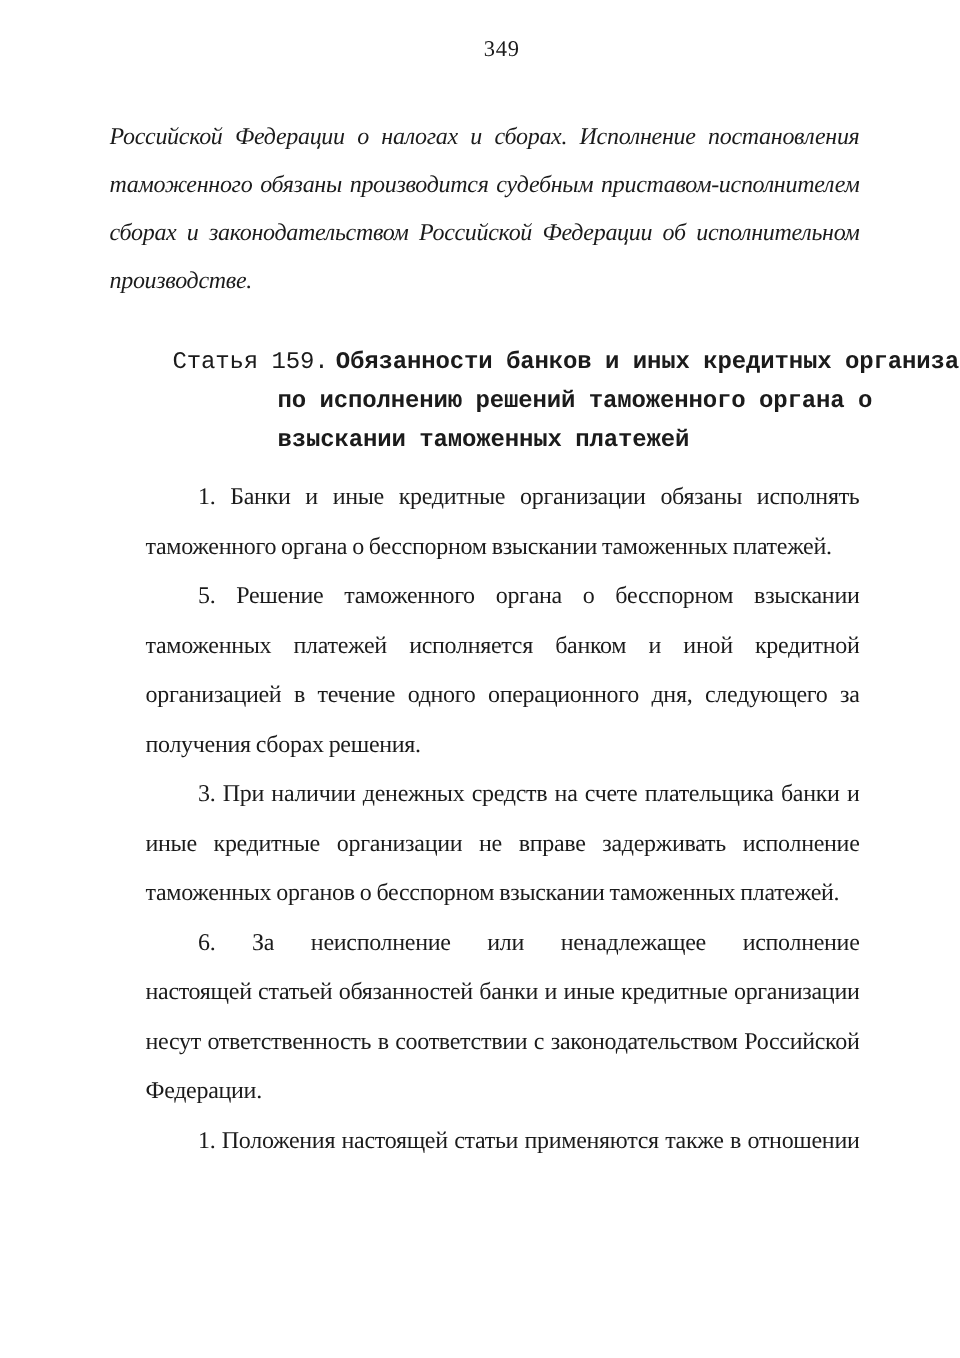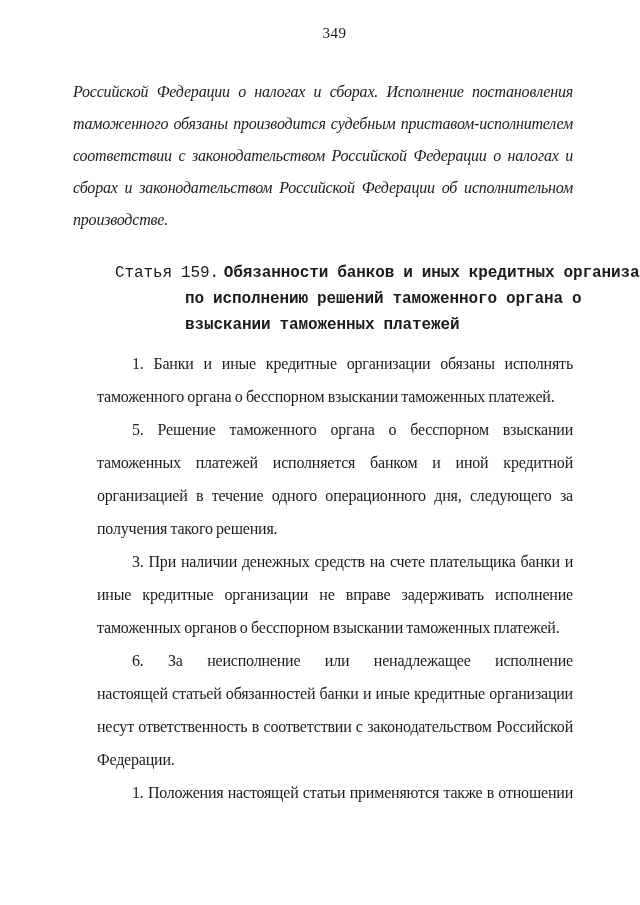--- a/index.html
+++ b/index.html
@@ -62,21 +62,20 @@
 
 <div class="page">
 
   <div class="pagenum">349</div>
 
   <div class="content">
 
     <div class="continuation">
         <div class="jline">Российской Федерации о налогах и сборах. Исполнение постановления</div>
         <div class="jline">таможенного обязаны производится судебным приставом-исполнителем в</div>
-        <div class="jline">соответствии с законодательством Российской Федерации о налогах и</div>
         <div class="jline">сборах и законодательством Российской Федерации об исполнительном</div>
         <div class="jline endline">производстве.</div>
       </div>
 
     <div class="article-heading">
       <div class="hline hline-first">
         <span class="article-number">Статья 159.</span><span>Обязанности банков и иных кредитных организаций</span>
       </div>
       <div class="hline hline-cont">по исполнению решений таможенного органа о</div>
       <div class="hline hline-cont">взыскании таможенных платежей</div>
@@ -84,21 +83,21 @@
 
     <div class="paras">
         <div class="body-para">
           <div class="jline indent">1. Банки и иные кредитные организации обязаны исполнять решения</div>
           <div class="jline endline">таможенного органа о бесспорном взыскании таможенных платежей.</div>
         </div>
         <div class="body-para">
           <div class="jline indent">5. Решение таможенного органа о бесспорном взыскании</div>
           <div class="jline">таможенных платежей исполняется банком и иной кредитной</div>
           <div class="jline">организацией в течение одного операционного дня, следующего за днем</div>
-          <div class="jline endline">получения такого решения.</div>
+          <div class="jline endline">получения сборах решения.</div>
         </div>
         <div class="body-para">
           <div class="jline indent">3. При наличии денежных средств на счете плательщика банки и</div>
           <div class="jline">иные кредитные организации не вправе задерживать исполнение решений</div>
           <div class="jline endline">таможенных органов о бесспорном взыскании таможенных платежей.</div>
         </div>
         <div class="body-para">
           <div class="jline indent">6. За неисполнение или ненадлежащее исполнение предусмотренных</div>
           <div class="jline">настоящей статьей обязанностей банки и иные кредитные организации</div>
           <div class="jline">несут ответственность в соответствии с законодательством Российской</div>

